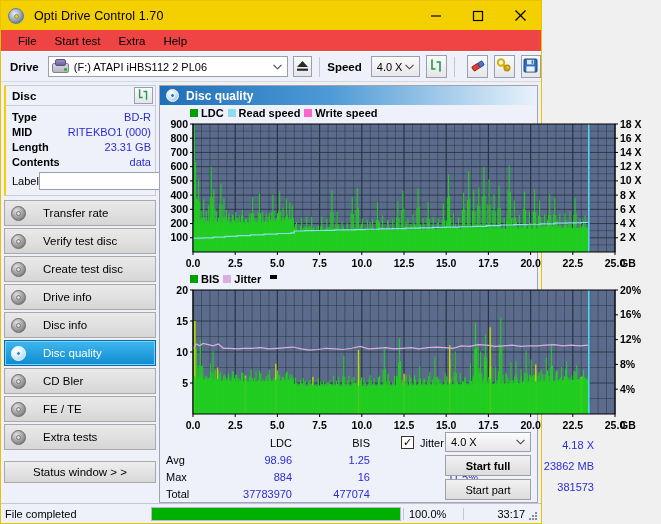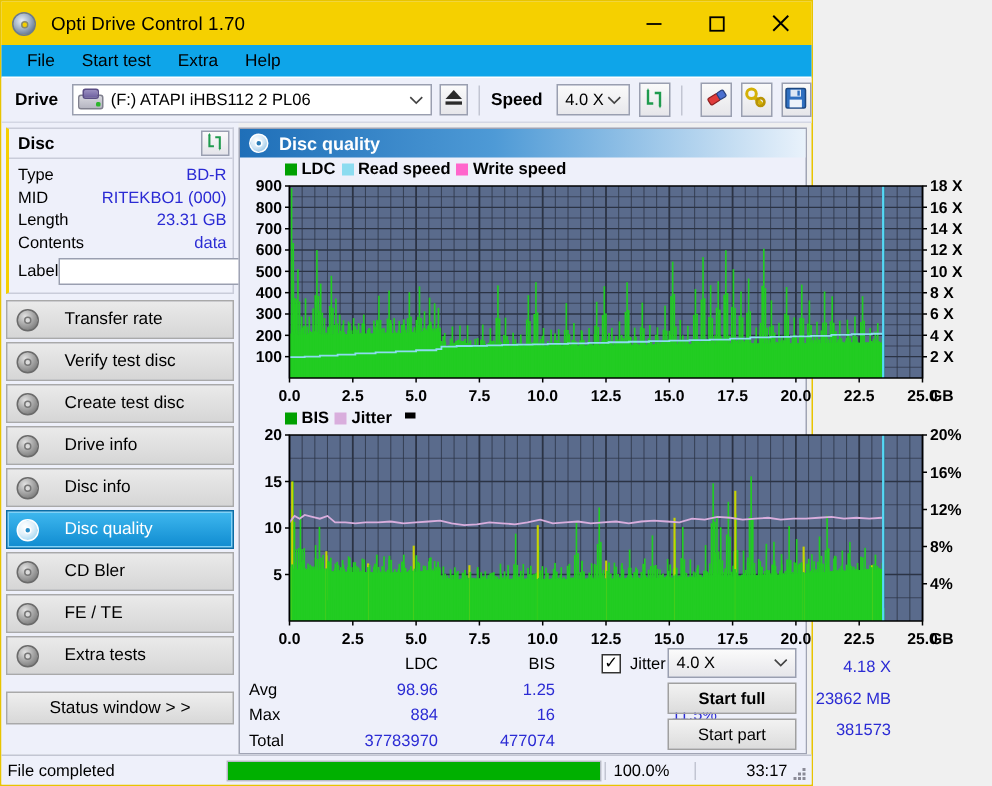--- a/index.html
+++ b/index.html
@@ -44,21 +44,21 @@
     font-size:12.5px; color:#000; letter-spacing:0.1px;
   }
   .winbtns { position:absolute; right:0; top:0; height:29px; display:flex; }
   .winbtn {
     width:42px;height:29px;display:flex;align-items:center;justify-content:center;
     color:#000;
   }
   .winbtn svg { display:block; }
   
   .menubar {
-    height:22px; background:#0ea5e9; display:flex; align-items:center;
+    height:22px; background:#ef4444; display:flex; align-items:center;
     padding-left:8px; flex:0 0 22px;
     border-bottom:1px solid #fff;
   }
   .menuitem {
     font-size:11.5px; color:#000; padding:2px 9px 2px 9px;
   }
   
   .toolbar {
     height:30px; background:#eef0fa; display:flex; align-items:center;
     flex:0 0 30px; padding-left:9px;
@@ -116,21 +116,21 @@
     height:20px;display:flex;align-items:center;justify-content:space-between;
     padding:0 2px 0 6px;border-bottom:1px solid #c9ccd9;
   }
   .disc-header-title{font-size:11.5px;font-weight:bold;color:#000;}
   .refresh-btn{
     width:19px;height:17px;background:linear-gradient(#fafafa,#e4e4ea);
     border:1px solid #9a9fb0;display:flex;align-items:center;justify-content:center;
   }
   .disc-rows{padding:3px 4px 4px 6px;}
   .disc-row{display:flex;justify-content:space-between;align-items:center;height:15px;}
-  .disc-row .k{font-size:11px;color:#000;}
+  .disc-row .k{font-size:11px;color:#000;font-weight:bold;}
   .disc-row .v{font-size:11px;color:#2b2bd4;}
   .label-row{display:flex;align-items:center;margin-top:2px;}
   .label-row .k{font-size:11px;color:#000;width:40px;}
   .label-input{
     flex:1 1 auto;height:18px;background:#fff;border:1px solid #9a9fb0;margin-right:3px;
   }
   .cd-btn{
     width:22px;height:20px;background:linear-gradient(#fafafa,#e4e4ea);
     border:1px solid #9a9fb0;display:flex;align-items:center;justify-content:center;
   }

